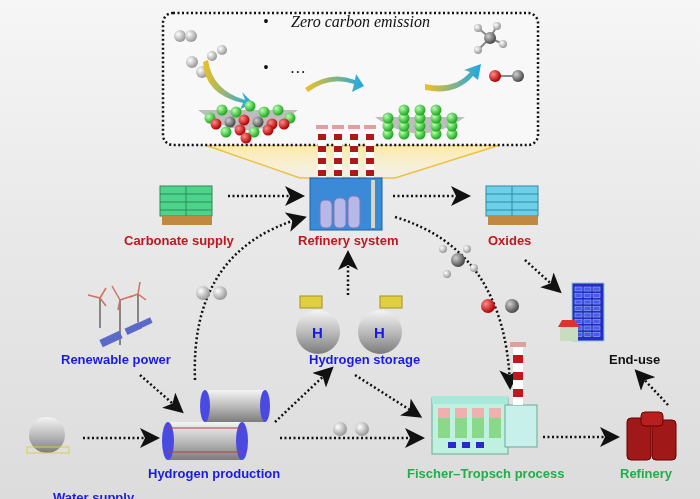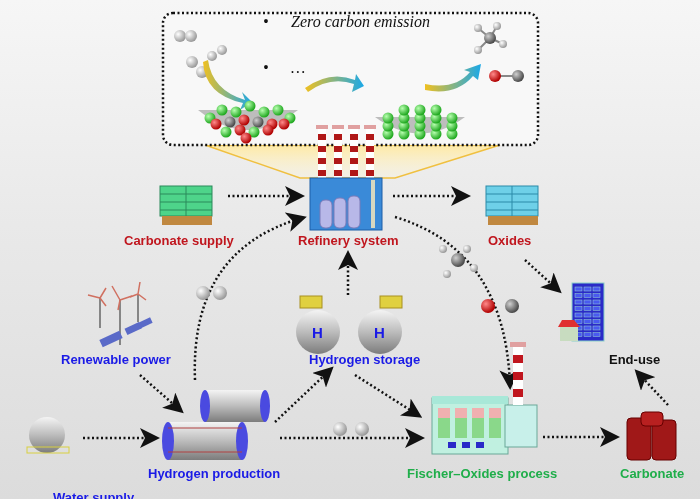--- a/index.html
+++ b/index.html
@@ -324,18 +324,18 @@
 <div class="bullet" style="left:263px;top:59px;"><span class="dot">•</span><span>…</span></div>
 
 <div class="lbl red" style="left:298px;top:233px;">Refinery system</div>
 <div class="lbl red" style="left:124px;top:233px;">Carbonate supply</div>
 <div class="lbl red" style="left:488px;top:233px;">Oxides</div>
 <div class="lbl blue" style="left:61px;top:352px;">Renewable power</div>
 <div class="lbl blue" style="left:293px;top:352px;padding-left:16px;">Hydrogen storage</div>
 <div class="lbl black" style="left:568px;top:352px;padding-left:41px;">End-use</div>
 <div class="lbl blue" style="left:16px;top:490px;margin-left:37px;">Water supply</div>
 <div class="lbl blue" style="left:148px;top:466px;">Hydrogen production</div>
-<div class="lbl green" style="left:407px;top:466px;">Fischer–Oxides process</div>
-<div class="lbl green" style="left:620px;top:466px;">Carbonate</div>
+<div class="lbl green" style="left:407px;top:466px;">Fischer–Tropsch process</div>
+<div class="lbl green" style="left:620px;top:466px;">Refinery</div>
 
 <div class="lbl blue" style="left:312px;top:324px;font-size:15px;">H</div>
 <div class="lbl blue" style="left:374px;top:324px;font-size:15px;">H</div>
 </div>
 
 </body></html>

